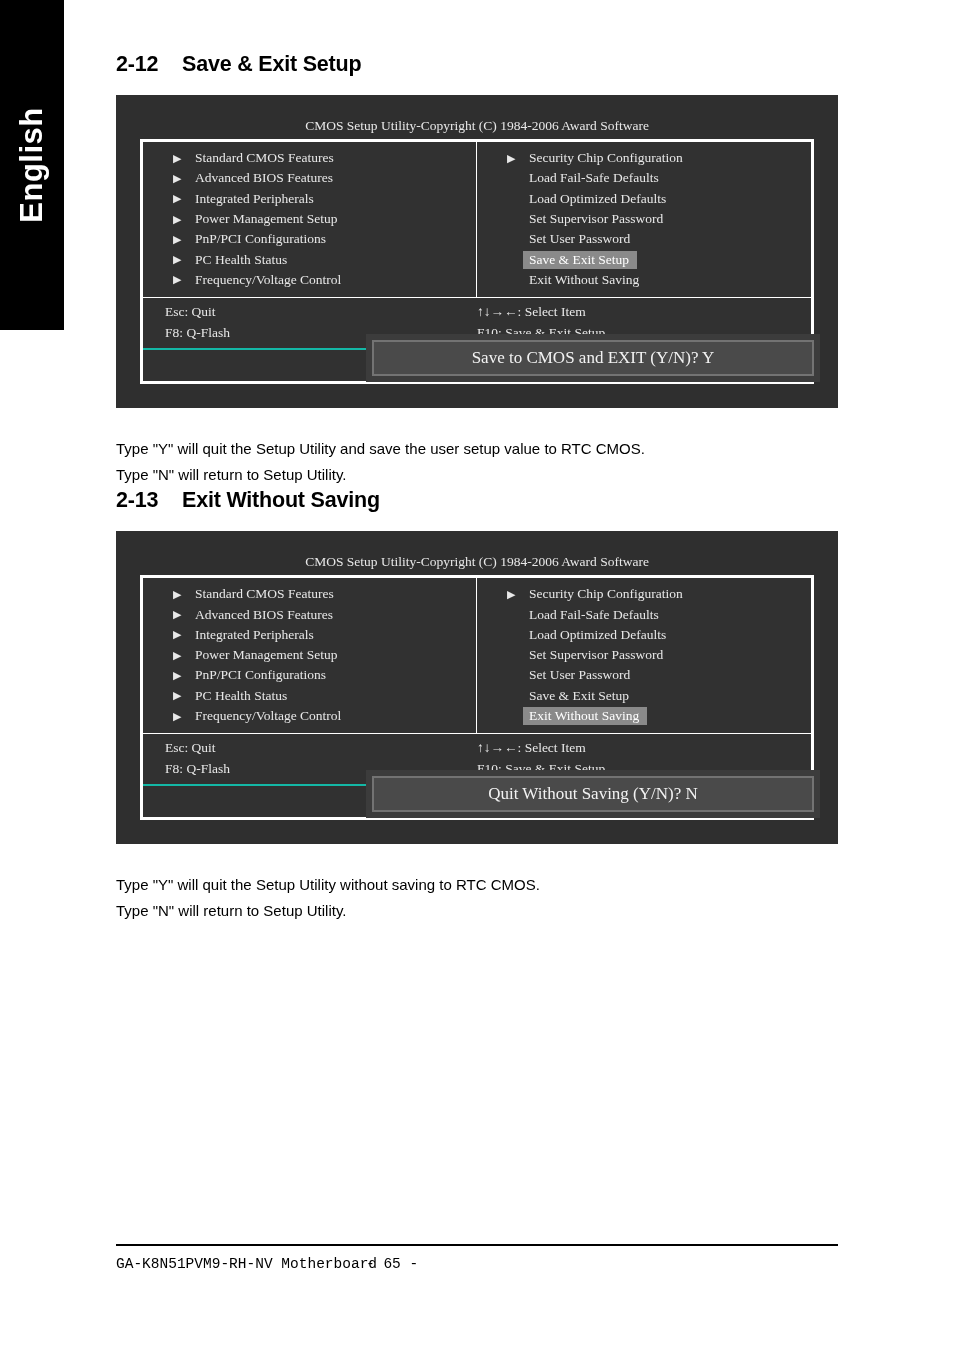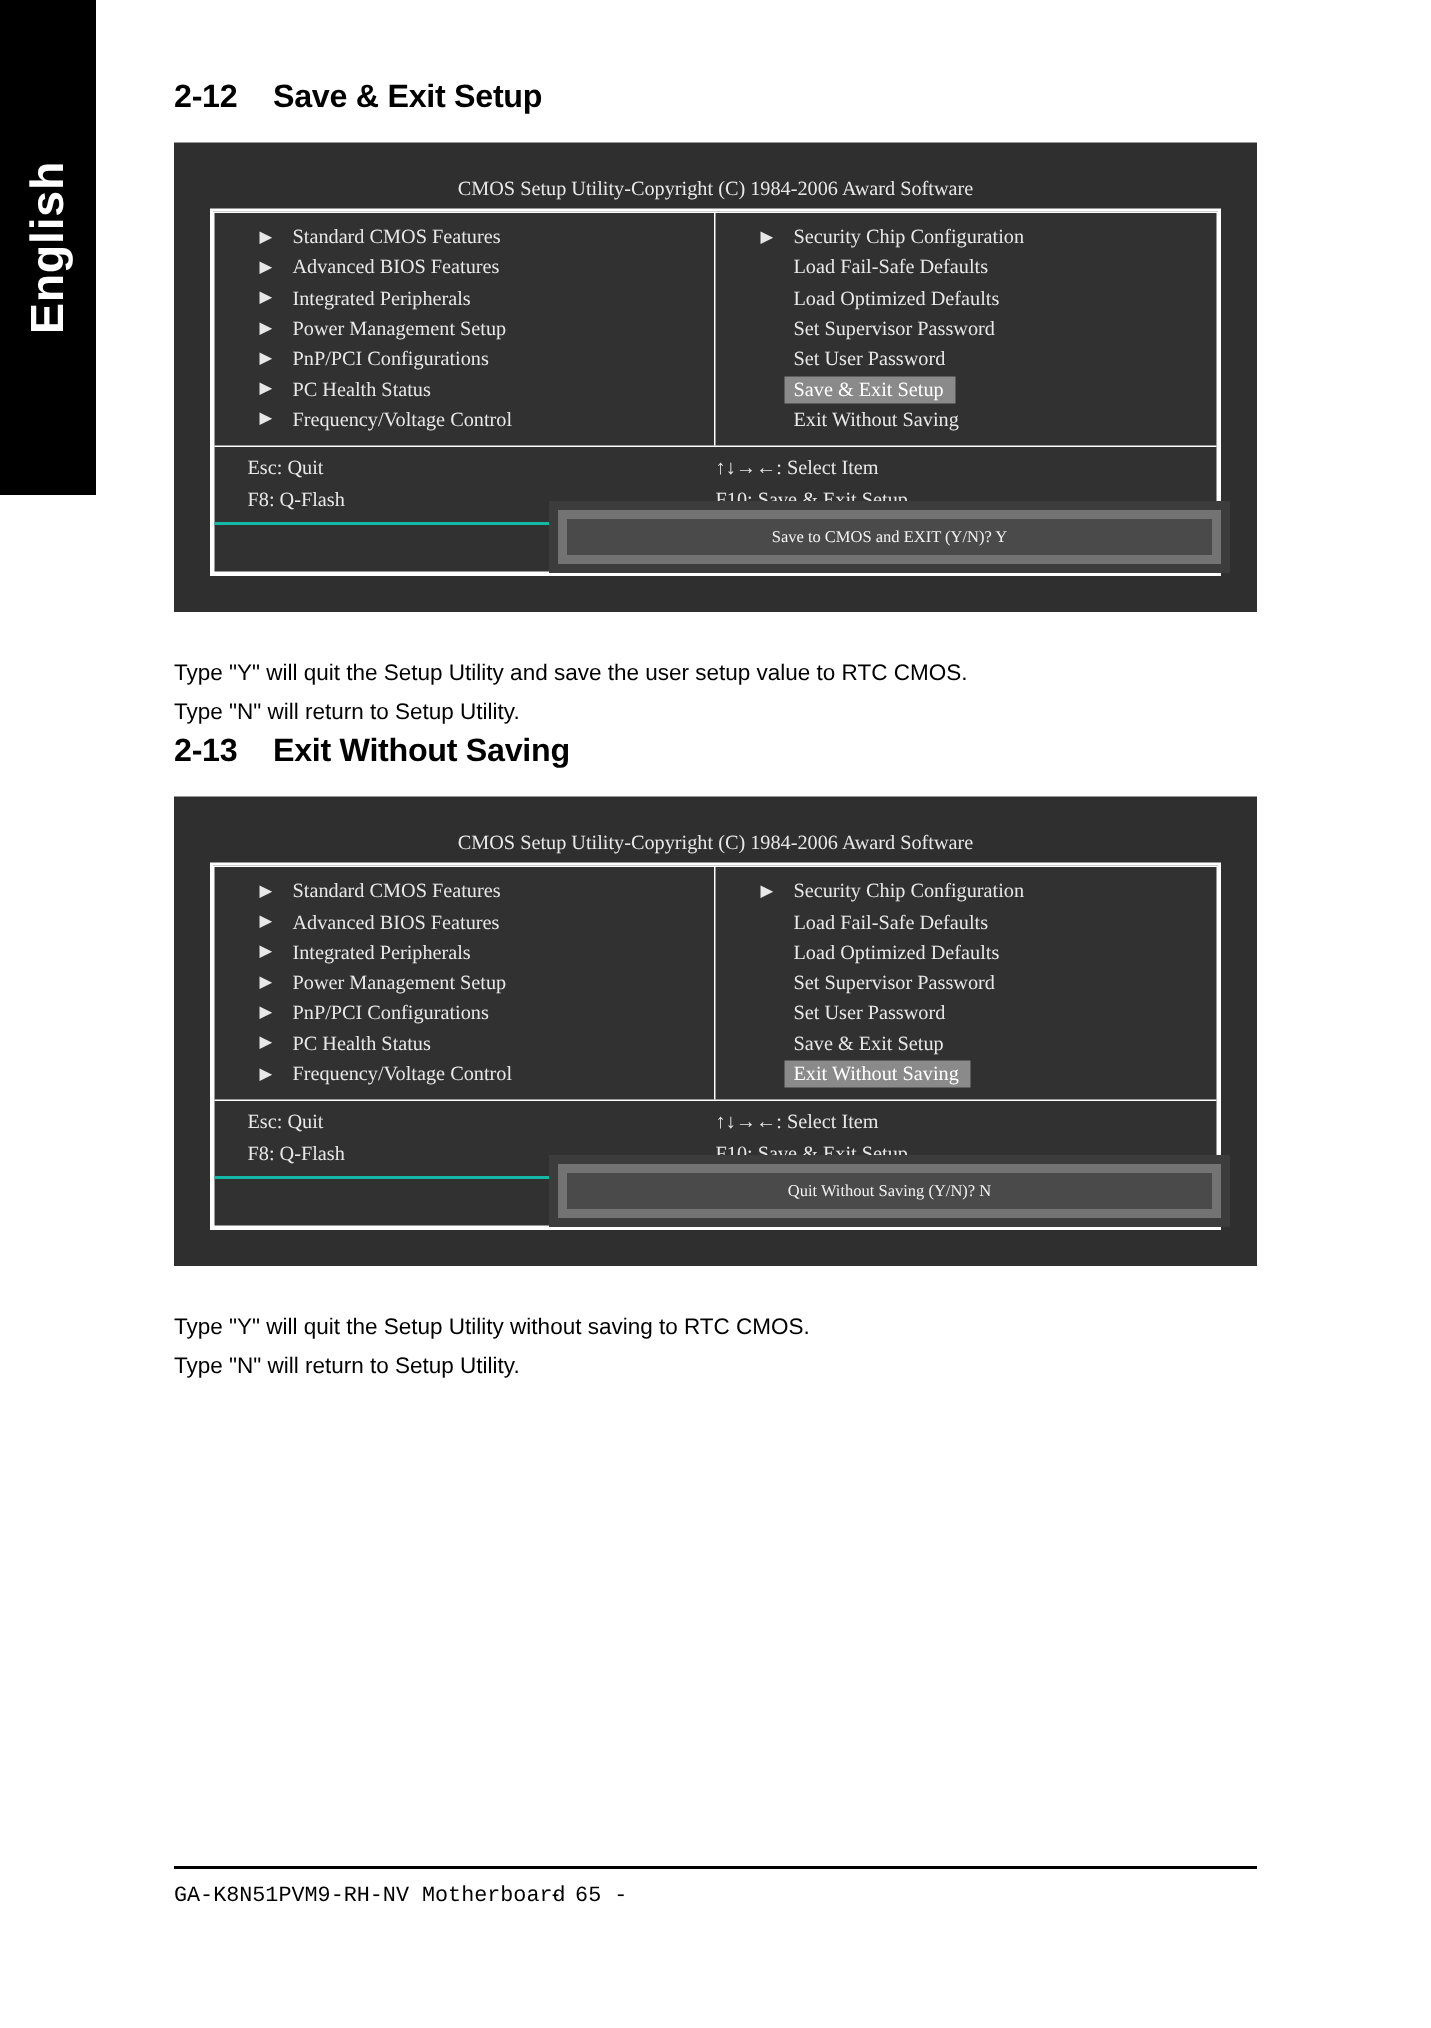--- a/index.html
+++ b/index.html
@@ -165,27 +165,27 @@
 
   
   .bios-dialog-shadow {
     position: absolute;
     background: #3c3c3c;
     box-sizing: border-box;
   }
   .bios-dialog {
     position: absolute;
     background: #4a4a4a;
-    border: 6px solid #737373;
+    border: 2px solid #737373;
     box-sizing: border-box;
     display: flex;
     align-items: center;
     justify-content: center;
     color: #f2f2f2;
-    font-size: 11px;
+    font-size: 17px;
     font-family: "Liberation Serif", serif;
   }
 
   
   #footer {
     position: absolute;
     left: 116px;
     top: 1244px;
     width: 722px;
   }

